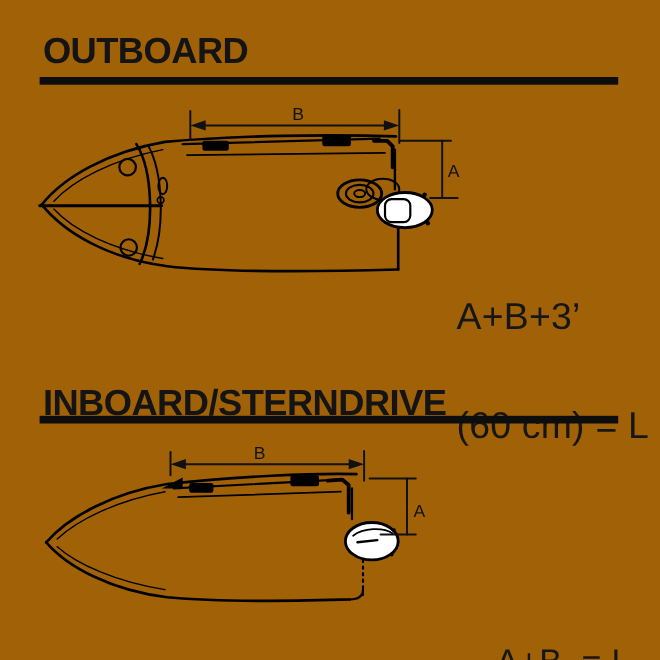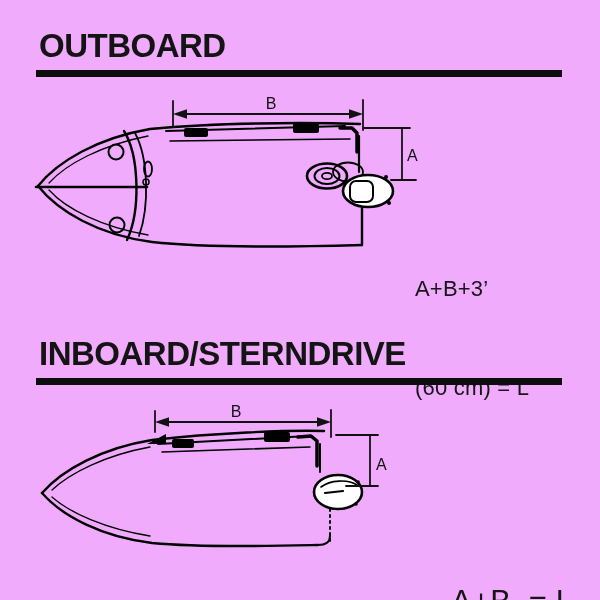--- a/index.html
+++ b/index.html
@@ -1,35 +1,35 @@
 <!DOCTYPE html>
 <html><head>
 <meta charset="utf-8">
 <style>
   html,body{margin:0;padding:0;background:#fff;}
   .canvas{
-    position:relative;width:600px;height:600px;background:#f0abfc;
+    position:relative;width:600px;height:600px;background:#a16207;
     font-family:"Liberation Sans","DejaVu Sans",sans-serif;color:#111;
     overflow:hidden;
   }
   .title{
     position:absolute;left:39px;margin:0;
     font-size:33px;font-weight:700;letter-spacing:-0.5px;color:#141414;
     white-space:nowrap;
   }
   .rule{
     position:absolute;left:36px;width:526px;height:7px;background:#0d0d0d;
   }
   .diag{position:absolute;}
   .dimlabel{
     font-family:"Liberation Sans","DejaVu Sans",sans-serif;
     font-size:16px;fill:#111;
   }
   .formula{
-    position:absolute;font-size:22px;font-weight:400;color:#161616;
+    position:absolute;font-size:34px;font-weight:400;color:#161616;
     line-height:33px;white-space:pre;letter-spacing:0.2px;
   }
   .formula.second{font-size:31px;}
 </style>
 </head>
 <body>
 
 <div class="canvas">
 
   <h1 class="title" style="top:27px;">OUTBOARD</h1>
@@ -89,21 +89,21 @@
     </g>
     <text class="dimlabel" x="271" y="109" text-anchor="middle">B</text>
     <text class="dimlabel" x="407" y="161">A</text>
   </svg>
 
   <div class="formula" style="left:415px;top:206px;">
     <div>A+B+3’</div>
     <div>(60 cm) = L</div>
   </div>
 
-  <h1 class="title" style="top:335px;">INBOARD/STERNDRIVE</h1>
+  <h1 class="title" style="top:347px;">INBOARD/STERNDRIVE</h1>
   <div class="rule" style="top:378px;"></div>
 
   <svg class="diag" style="left:20px;top:395px;width:400px;height:165px" viewBox="20 395 400 165">
     <g stroke="#000" fill="none" stroke-linecap="round" stroke-linejoin="round">
 
       <g>
         <path d="M42 493 C62 470,102 448,152 440 C215 433,285 430,324 431" stroke-width="2.4"></path>
         <path d="M42 493 C62 516,102 537,152 543 C205 548,275 546,318 545" stroke-width="2.4"></path>
         <path d="M318 545 Q330 545,330 536" stroke-width="2"></path>
         <path d="M52 490 C70 473,106 455,150 447" stroke-width="1.3"></path>

